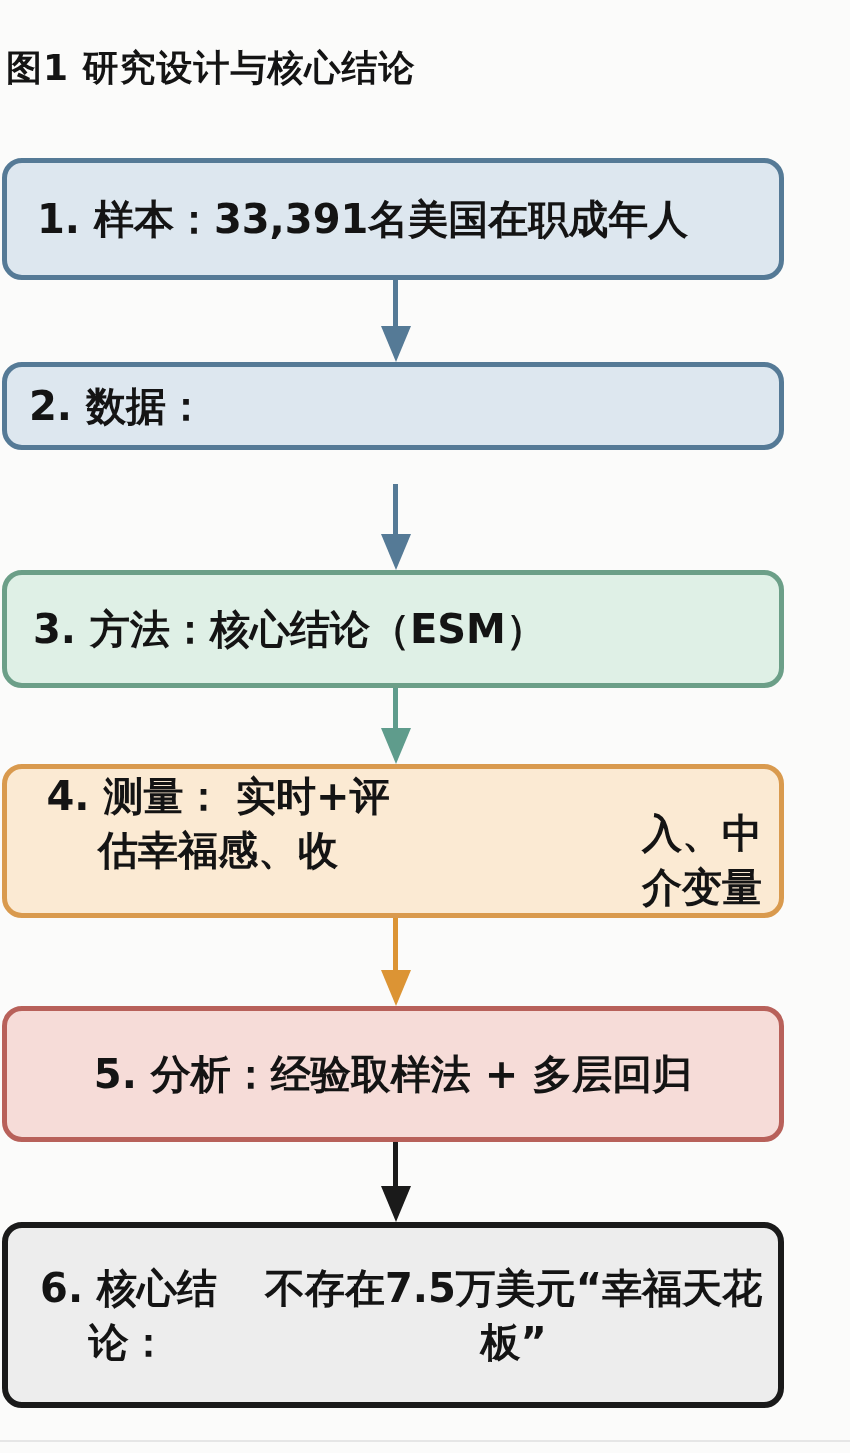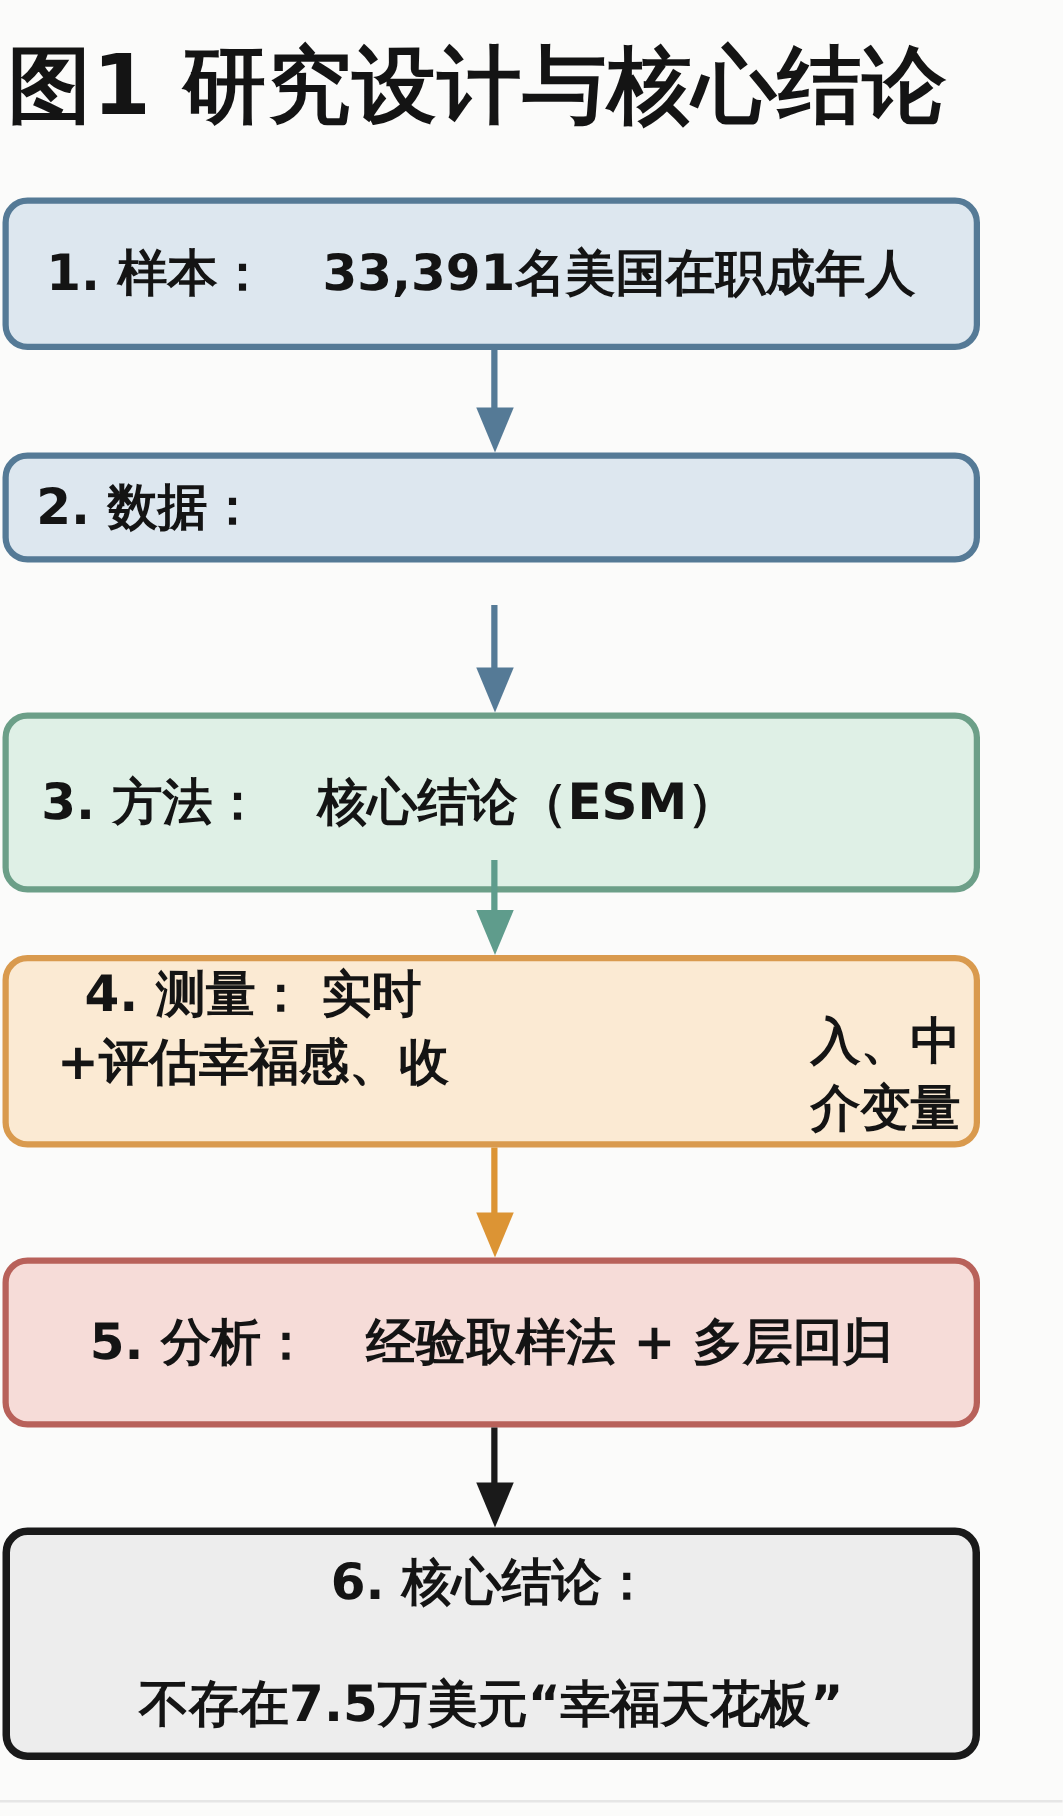--- a/index.html
+++ b/index.html
@@ -1,28 +1,28 @@
 <!DOCTYPE html>
 <html><head>
 <meta charset="utf-8">
 <style>
   html, body { margin:0; padding:0; }
   body {
     width:850px; height:1453px; background:#fbfbfa; position:relative; overflow:hidden;
     font-family:"DejaVu Sans","Liberation Sans",sans-serif; color:#141414;
   }
   .title {
-    position:absolute; left:6px; top:30px; font-size:67px; font-weight:bold;
+    position:absolute; left:6px; top:30px; font-size:36px; font-weight:bold;
     letter-spacing:1px; line-height:76px; white-space:nowrap;
   }
   .box {
     position:absolute; left:2px; width:782px; box-sizing:border-box;
     border:5px solid #333; border-radius:20px;
     display:flex; align-items:center; justify-content:center;
-    text-align:center; font-size:40px; line-height:54px;gap:44px;
+    text-align:center; font-size:40px; line-height:54px;
   }
   .box .lbl { font-weight:bold; }
   .box .txt { font-weight:bold; }
   .arrow {
     position:absolute; left:386px; width:20px;
   }
   .arrow .shaft { position:absolute; left:7px; top:0; width:5px; }
   .arrow .head {
     position:absolute; left:-5px; width:0; height:0;
     border-left:15px solid transparent; border-right:15px solid transparent;
@@ -47,21 +47,21 @@
 
 <div class="box" style="top:362px;height:88px;border-color:#557a96;background:#dde7ef;justify-content:flex-start;padding-left:22px;">
   <span class="lbl">2. 数据：</span>
 </div>
 
 <div class="arrow" style="top:484px;height:86px;">
   <div class="shaft" style="height:54px;background:#557a96;"></div>
   <div class="head" style="top:50px;border-top-color:#557a96;"></div>
 </div>
 
-<div class="box" style="top:570px;height:144px;border-color:#6c9f88;background:#dff0e6;justify-content:flex-start;padding-left:26px;">
+<div class="box" style="top:570px;height:118px;border-color:#6c9f88;background:#dff0e6;justify-content:flex-start;padding-left:26px;">
   <span class="lbl">3. 方法：</span>
   <span class="txt">核心结论（ESM）</span>
 </div>
 
 <div class="arrow" style="top:688px;height:76px;">
   <div class="shaft" style="height:44px;background:#5f9c8c;"></div>
   <div class="head" style="top:40px;border-top-color:#5f9c8c;"></div>
 </div>
 
 <div class="box" style="top:764px;height:154px;border-color:#d99a4e;background:#fbead3;align-items:flex-start;padding-left:24px;">
@@ -82,18 +82,18 @@
 <div class="box" style="top:1006px;height:136px;border-color:#b8615a;background:#f6dcd8;text-align:right;">
   <span class="lbl">5. 分析：</span>
   <span class="txt">经验取样法 + 多层回归</span>
 </div>
 
 <div class="arrow" style="top:1142px;height:80px;">
   <div class="shaft" style="height:48px;background:#1a1a1a;"></div>
   <div class="head" style="top:44px;border-top-color:#1a1a1a;"></div>
 </div>
 
-<div class="box" style="top:1222px;height:186px;border-width:6px;border-color:#1a1a1a;background:#ededed;flex-direction:column;font-weight:bold;">
+<div class="box" style="top:1222px;height:186px;border-width:6px;border-color:#1a1a1a;background:#ededed;font-weight:bold;">
   <div class="lbl">6. 核心结论：</div>
   <div class="lbl">不存在7.5万美元“幸福天花板”</div>
 </div>
 
 <div class="bottom-line"></div>
 
 </body></html>

